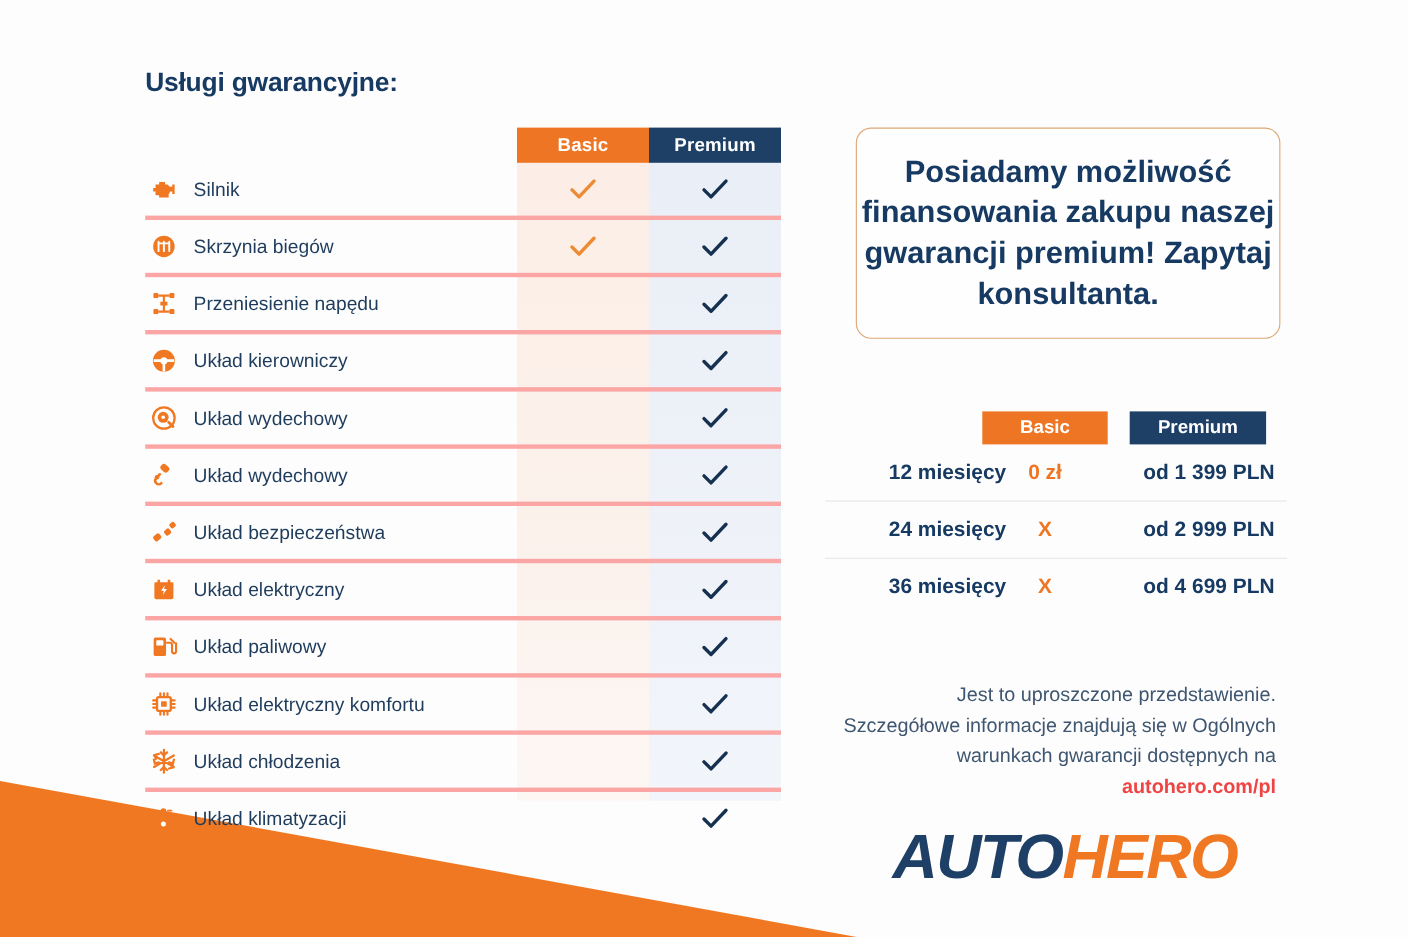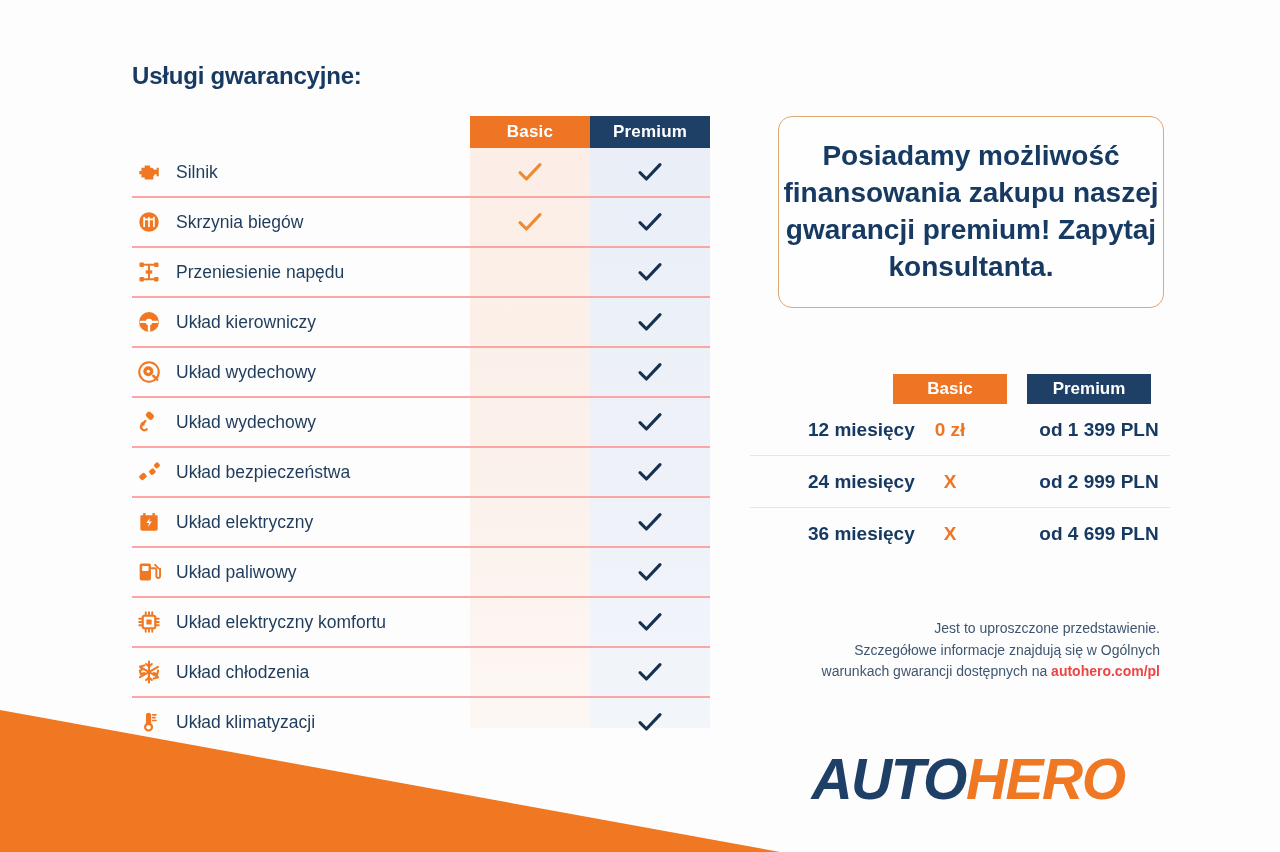--- a/index.html
+++ b/index.html
@@ -38,21 +38,21 @@
     font-size:17px;font-weight:bold;color:#ffffff;letter-spacing:.2px;
   }
   .colhead-basic{left:470px;background:#EE7524;}
   .colhead-premium{left:590px;background:#1E3F66;}
 
   
   .rows{position:absolute;left:132px;top:148px;width:578px;}
   .row{
     position:relative;height:48px;
     display:flex;align-items:center;
-    border-bottom:2px solid #fca5a5;
+    border-bottom:4px solid #fca5a5;
   }
   .row:last-child{border-bottom:none;}
   .row .ico{
     width:34px;min-width:34px;height:30px;
     display:flex;align-items:center;justify-content:center;
     color:#F07822;
   }
   .row .lbl{
     font-size:17.5px;color:#1F3C5C;
     margin-left:10px;white-space:nowrap;
@@ -99,21 +99,21 @@
   .pcell{
     position:absolute;top:0;height:51px;display:flex;align-items:center;
     font-size:19px;font-weight:bold;color:#173A63;white-space:nowrap;
   }
   .pc-term{left:18px;margin-left:40px;}
   .pc-basic{left:143px;width:114px;justify-content:center;color:#EE7524;}
   .pc-prem{left:277px;width:144px;justify-content:center;}
 
   .disclaimer{
     position:absolute;left:0px;top:618px;width:420px;
-    text-align:right;font-size:14px;line-height:1.55;color:#3f5670;
+    text-align:right;font-size:18px;line-height:1.55;color:#3f5670;
   }
   .disclaimer b{font-weight:bold;color:#ef4444;}
 
   
   .logo{
     position:absolute;left:18px;top:744px;width:420px;height:70px;
     display:flex;align-items:center;justify-content:center;
     font-size:0;
   }
   .logo .lt{

